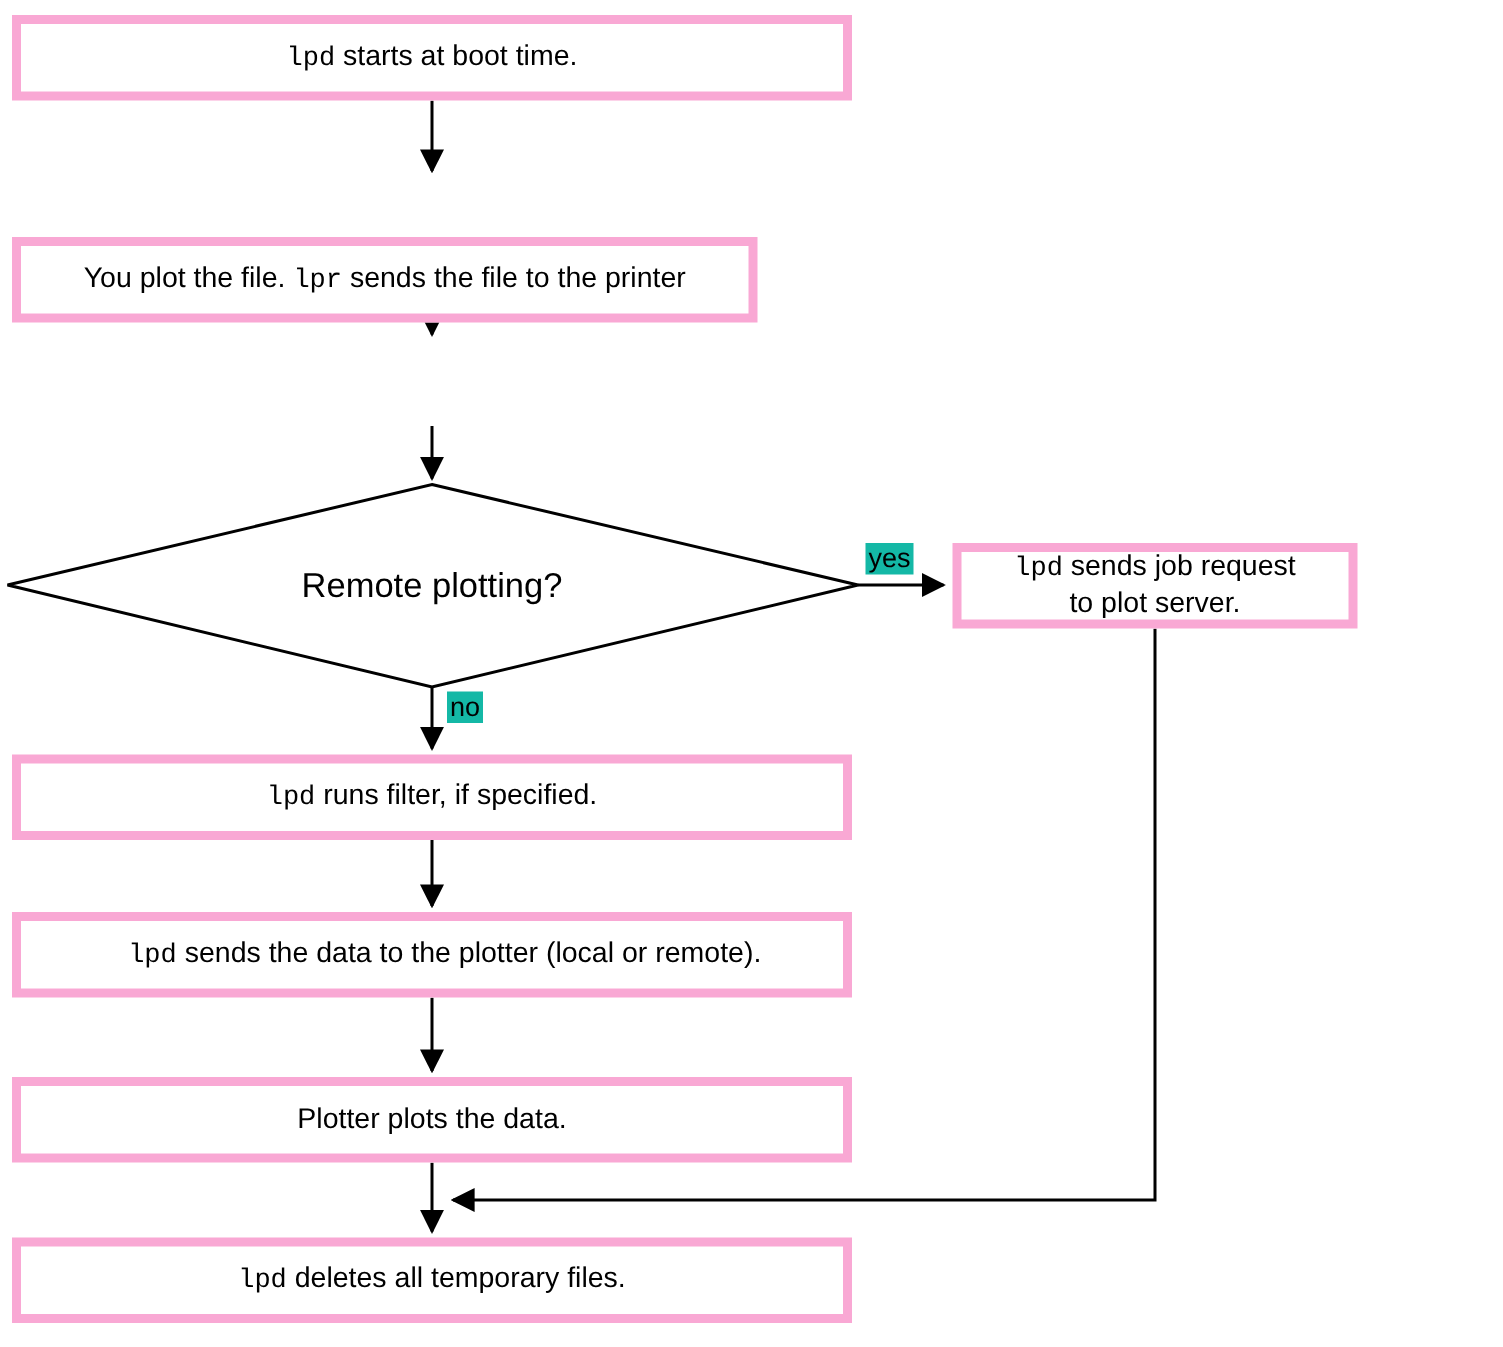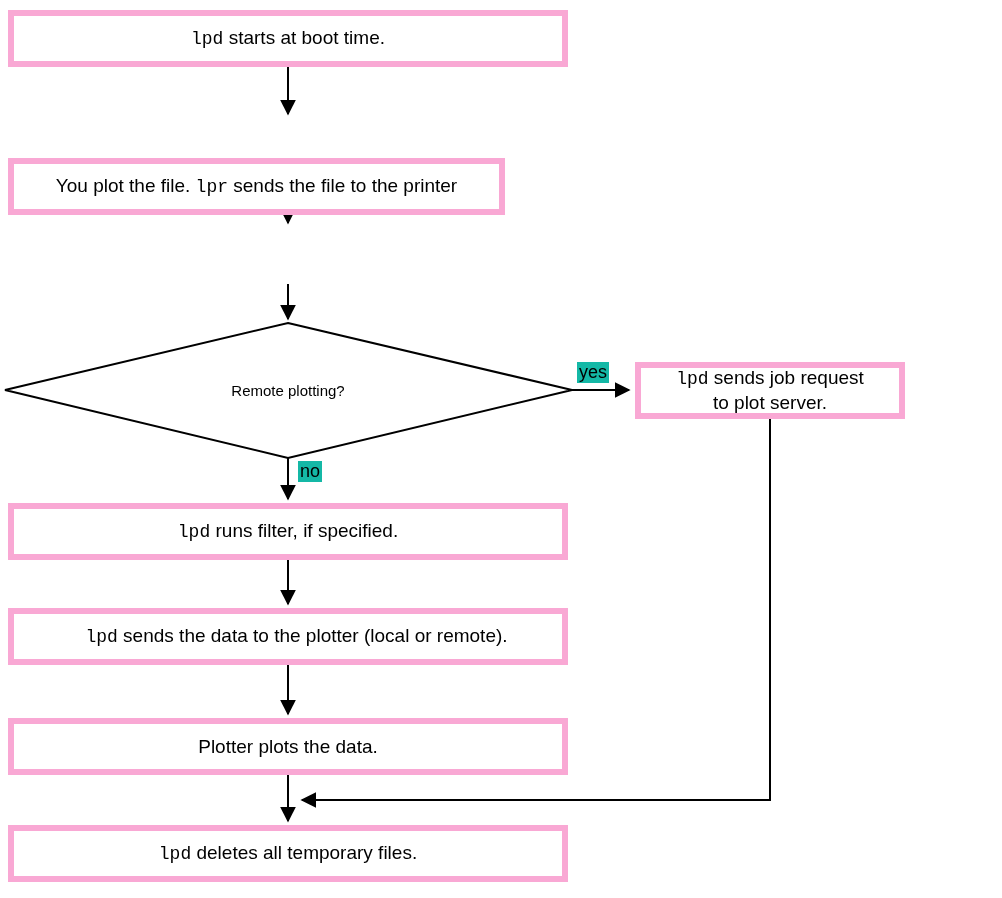--- a/index.html
+++ b/index.html
@@ -30,21 +30,21 @@
     font-size: 19px;
     line-height: 1.25;
     padding: 0 8px;
   }
   .noborder {
     position: absolute;
     display: flex;
     align-items: center;
     justify-content: center;
     text-align: center;
-    font-size: 15px;
+    font-size: 23px;
   }
   .mono {
     font-family: "Liberation Mono", "DejaVu Sans Mono", monospace;
     font-size: 18px;
   }
   .edge-label {
     position: absolute;
     font-size: 18px;
     background: #14b8a6;
     padding: 0 2px;

